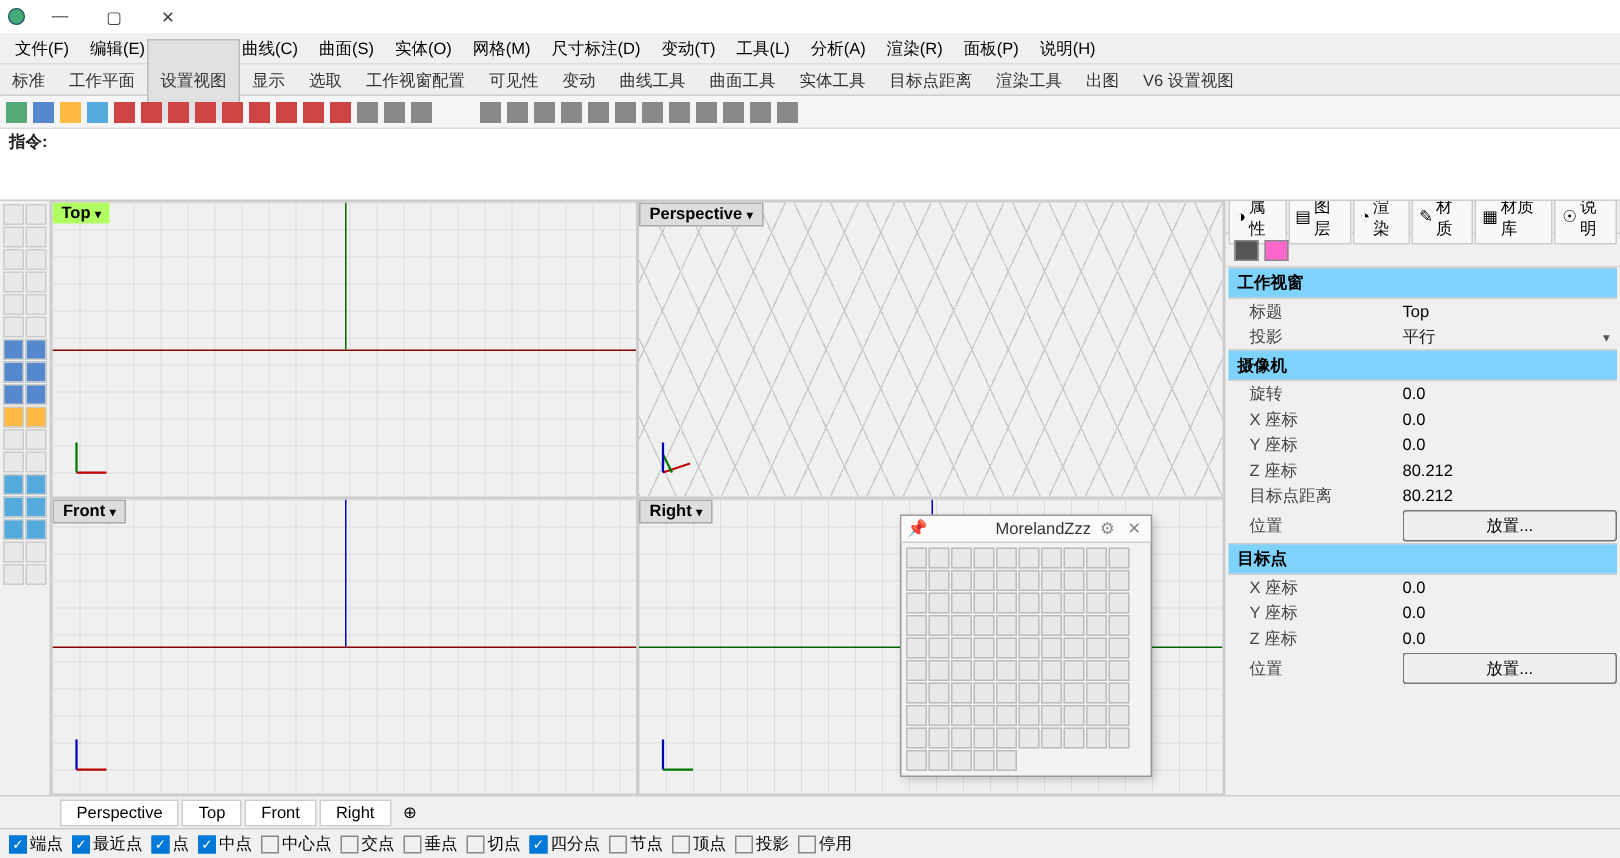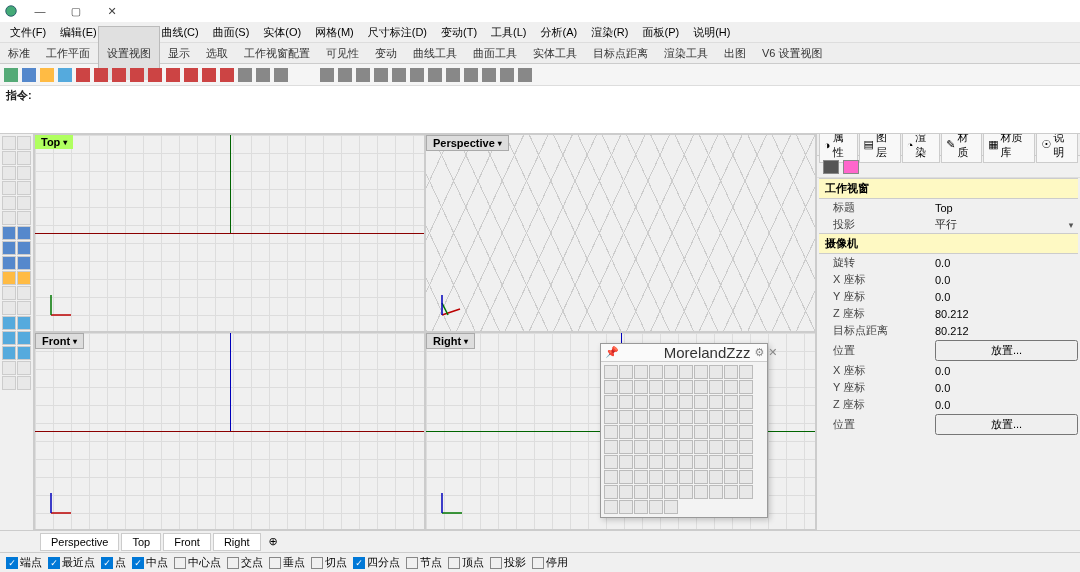--- a/index.html
+++ b/index.html
@@ -38,38 +38,38 @@
 .vp-persp-grid { position: absolute; inset: 0; background-image:
   repeating-linear-gradient(65deg, #ccc 0, #ccc 1px, transparent 1px, transparent 22px),
   repeating-linear-gradient(115deg, #ccc 0, #ccc 1px, transparent 1px, transparent 22px);
 }
 .right-panels { width: 264px; background: #f0f0f0; border-left: 1px solid #ccc; display: flex; flex-direction: column; overflow: hidden; }
 .panel-tabs { display: flex; align-items: center; height: 22px; background: #eee; gap: 1px; padding: 1px 2px; border-bottom: 1px solid #ccc; }
 .panel-tabs .pt { padding: 2px 4px; display: flex; align-items: center; gap: 2px; border: 1px solid #ccc; background: #f8f8f8; font-size: 10px; }
 .pt-icon-strip { height: 22px; display: flex; align-items: center; gap: 4px; padding: 0 6px; border-bottom: 1px solid #ddd; }
 .pt-icon-strip .box { width: 16px; height: 14px; border: 1px solid #888; background: #eee; }
 .props { flex: 1; overflow-y: auto; padding: 0 2px; font-size: 11px; }
-.props .section { background: #fef9c3; padding: 2px 6px; font-weight: bold; border-top: 1px solid #ccc; border-bottom: 1px solid #ccc; }
+.props .section { background: #7dd3fc; padding: 2px 6px; font-weight: bold; border-top: 1px solid #ccc; border-bottom: 1px solid #ccc; }
 .props .row { display: flex; align-items: center; padding: 1px 0 1px 14px; }
 .props .row .k { width: 102px; color: #444; }
 .props .row .v { flex: 1; color: #222; display: flex; align-items: center; }
 .props .row .v input[type=text] { width: 100%; border: none; background: transparent; font-size: 11px; }
 .props .row .v button { flex: 1; font-size: 11px; padding: 1px 4px; }
 .props .row .v .dd-arrow { margin-left: auto; width: 14px; text-align: center; color: #555; font-size: 9px; }
 .props .row.disabled .k, .props .row.disabled .v { color: #888; }
 .bottom-tabs { height: 22px; background: #f0f0f0; display: flex; align-items: center; padding: 0 40px; gap: 2px; border-top: 1px solid #ccc; }
 .bottom-tabs .bt { padding: 2px 10px; border: 1px solid #ccc; background: #fff; }
 .osnap-bar { height: 20px; background: #f0f0f0; display: flex; align-items: center; padding: 0 6px; gap: 6px; border-top: 1px solid #ccc; }
 .osnap-bar label { display: flex; align-items: center; gap: 2px; }
 .osnap-bar .cb { width: 12px; height: 12px; border: 1px solid #888; display: inline-flex; align-items: center; justify-content: center; font-size: 9px; }
 .osnap-bar .cb.on { background: #0078d7; color: #fff; border-color: #0078d7; }
 .floating { position: absolute; top: 209px; left: 566px; width: 168px; background: #f3f3f3; border: 1px solid #999; box-shadow: 2px 2px 6px rgba(0,0,0,.2); z-index: 50; }
 .floating .ftitle { height: 18px; display: flex; align-items: center; padding: 0 4px; background: #fafafa; border-bottom: 1px solid #ccc; gap: 4px; }
 .floating .ftitle .pin { color: #888; }
-.floating .ftitle .name { flex: 1; font-size: 15px; color: #333; padding-left: 41px; }
+.floating .ftitle .name { flex: 1; font-size: 11px; color: #333; padding-left: 41px; }
 .floating .ftitle .gear { color: #888; width: 14px; text-align: center; }
 .floating .ftitle .close { color: #888; width: 14px; text-align: center; }
 .floating .fbody { display: flex; flex-wrap: wrap; padding: 3px; gap: 1px; }
 .floating .fbody .fi { width: 14px; height: 14px; background: #e8e8e8; border: 1px solid #bbb; }
 svg.gizmo { width: 30px; height: 30px; overflow: visible; }
 </style>
 </head>
 <body>
 
 <div class="titlebar">
@@ -436,20 +436,21 @@
             <input type="text" value="80.212" style="">
           </span>
         </div>
       <div class="row">
           <span class="k">位置</span>
           <span class="v">
             <button>放置...</button>
           </span>
         </div>
 
+      <div class="section">目标点</div>
       <div class="row">
           <span class="k">X 座标</span>
           <span class="v">
             <input type="text" value="0.0" style="">
           </span>
         </div>
       <div class="row">
           <span class="k">Y 座标</span>
           <span class="v">
             <input type="text" value="0.0" style="">

